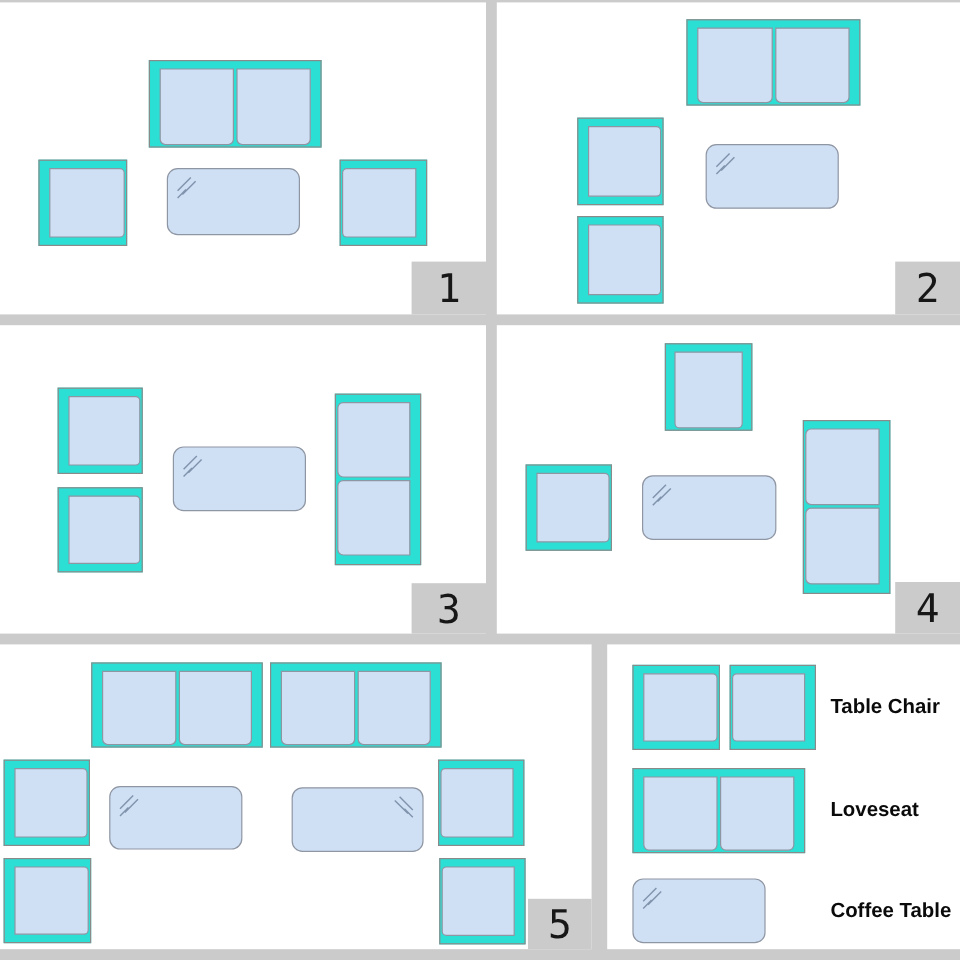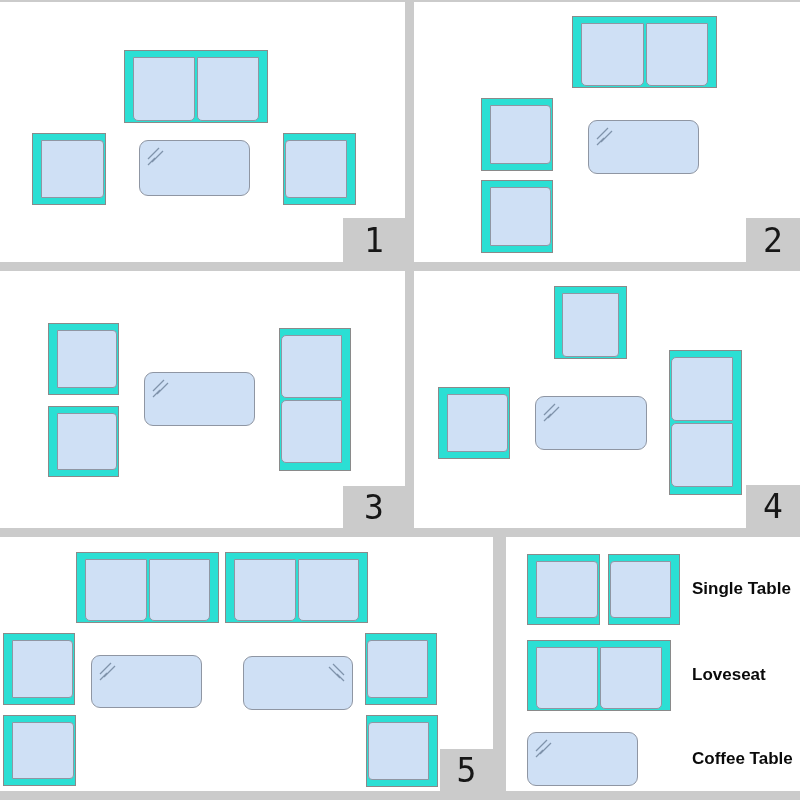--- a/index.html
+++ b/index.html
@@ -139,21 +139,21 @@
       <div class="furn table" style="left: 243px; top: 119px; width: 110px; height: 54px;">
         <svg width="26" height="26" viewBox="0 0 26 26" class="shine" style="right: 4px; top: 3px; transform: scaleX(-1);">
           <line x1="4" y1="15" x2="15" y2="4" stroke="#7f93ab" stroke-width="1.2"></line>
           <line x1="8" y1="18" x2="19" y2="7" stroke="#7f93ab" stroke-width="1.2"></line>
           <line x1="4" y1="21" x2="11" y2="14" stroke="#7f93ab" stroke-width="1.2"></line>
         </svg>
       </div>
     </div>
 
   <div class="panel" id="legend-panel" style="left:506px;top:537px;width:294px;height:254px;">
-    <div class="legend-label" style="top:52px">Single Table</div>
+    <div class="legend-label" style="top:52px">Table Chair</div>
     <div class="legend-label" style="top:138px">Loveseat</div>
     <div class="legend-label" style="top:222px">Coffee Table</div>
   <div class="furn frame" style="left: 21px; top: 17px; width: 73px; height: 71px;">
         <div class="cushion" style="inset: 6px 1px 6px 8px; border-radius: 0px 4px 4px 0px;"></div>
       </div>
       <div class="furn frame" style="left: 102px; top: 17px; width: 72px; height: 71px;">
         <div class="cushion" style="inset: 6px 8px 6px 1px; border-radius: 4px 0px 0px 4px;"></div>
       </div>
       <div class="furn frame" style="left: 21px; top: 103px; width: 144px; height: 71px;">
         <div class="cushion" style="left: 8px; top: 6px; bottom: 1px; width: 62px; border-radius: 0px 0px 5px 5px;"></div>

